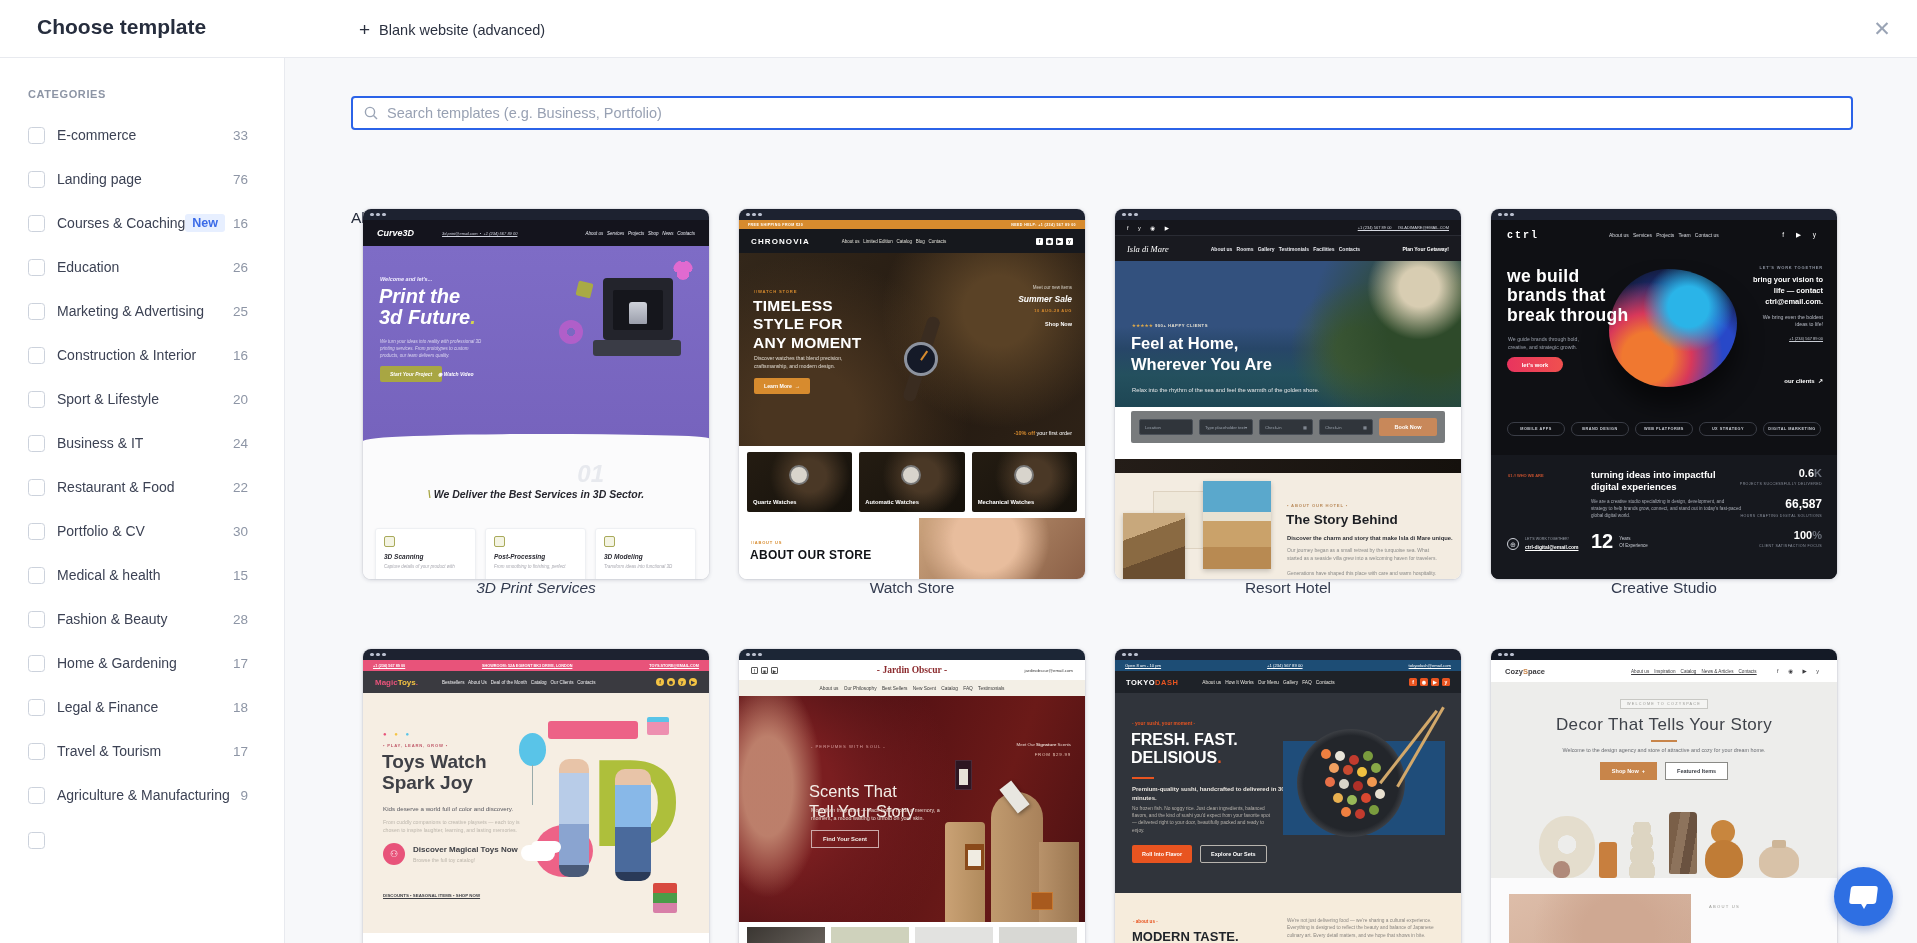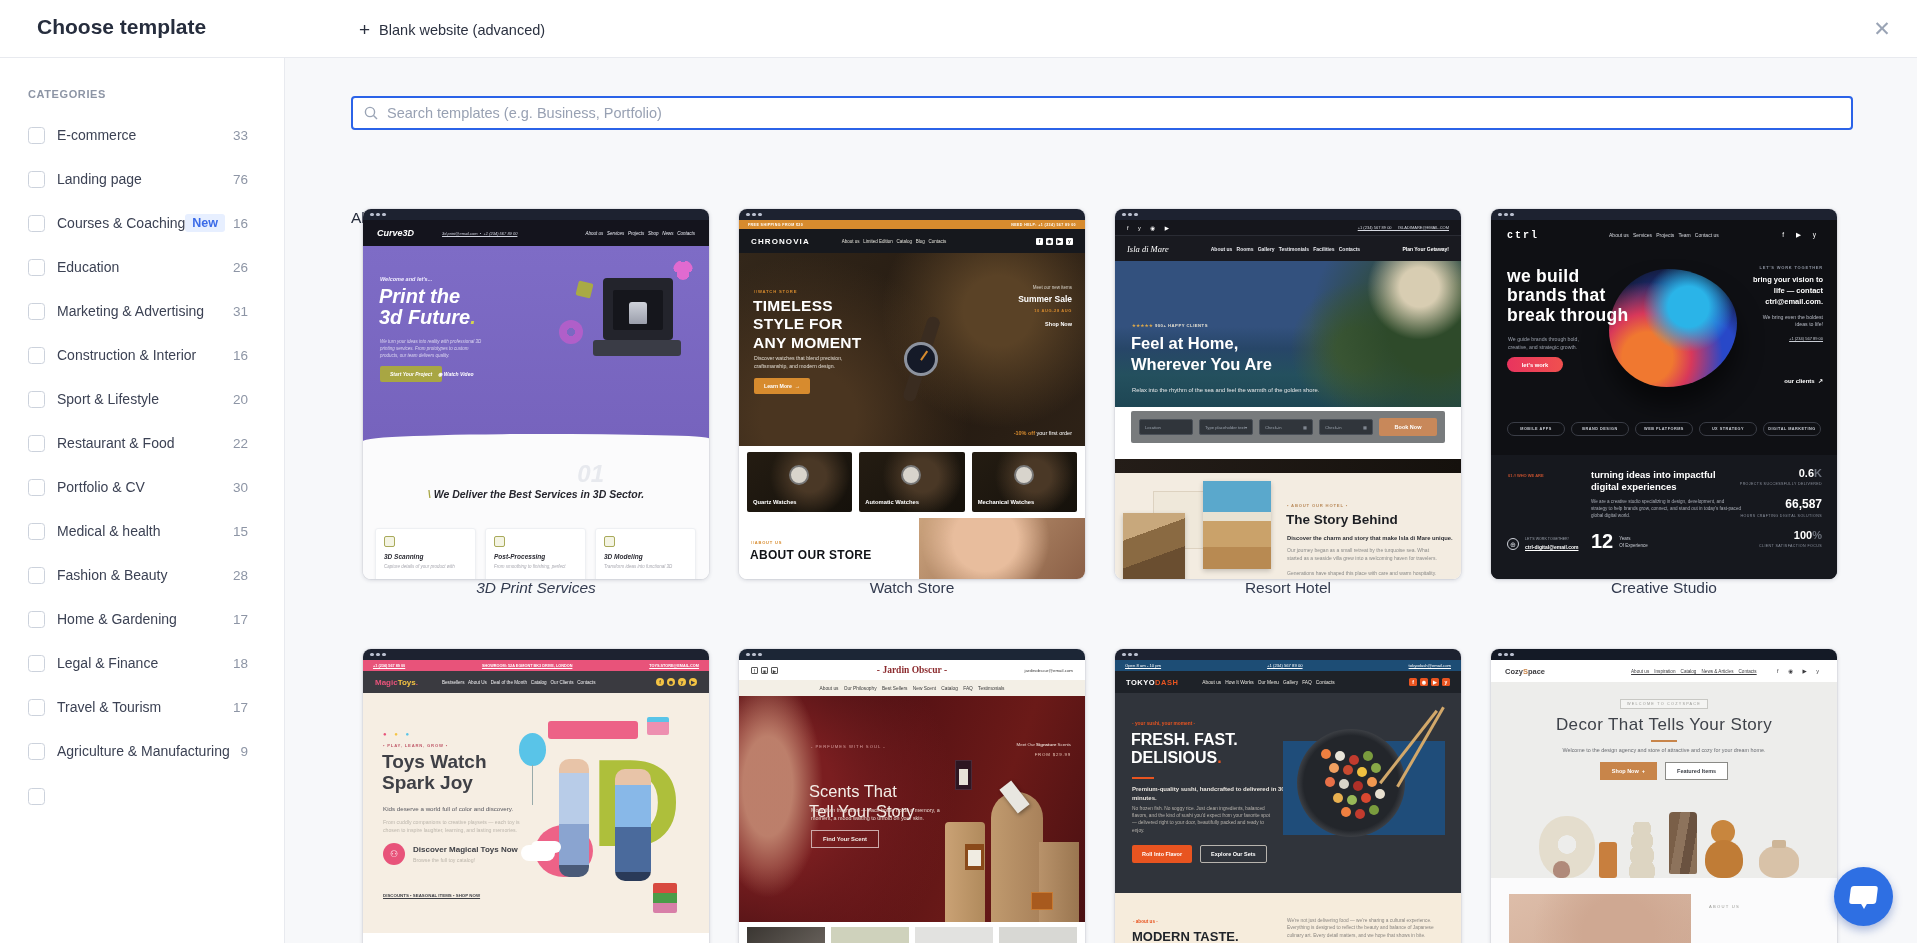--- a/index.html
+++ b/index.html
@@ -95,21 +95,21 @@
   #t2 .sq { width:7px; height:7px; background:#fff; border-radius:1px; color:#16181d; font-size:5px;
     font-weight:700; text-align:center; line-height:7px; }
   #t2 .hero { position:absolute; left:0; top:44px; right:0; height:193px;
     background:radial-gradient(circle at 75% 30%, #5a4226 0 12%, transparent 40%),
                radial-gradient(circle at 20% 85%, #4a3520 0 15%, transparent 50%),
                linear-gradient(120deg,#33271a,#241a11 60%,#2e2217); }
   #t2 .eyebrow { position:absolute; left:15px; top:36px; color:#d78b2e; font-size:4.2px; font-weight:700; letter-spacing:.8px; }
   #t2 .h1 { position:absolute; left:14px; top:44px; color:#fff; font-size:15.5px; font-weight:700; line-height:1.18; letter-spacing:.3px; }
   #t2 .sale { position:absolute; right:13px; top:32px; text-align:right; }
   #t2 .sale-eb { color:#d9d4ca; font-size:4.5px; }
-  #t2 .sale-t { color:#fff; font-size:8.5px; font-weight:700; margin-top:4px; }
+  #t2 .sale-t { color:#fff; font-size:8.5px; font-weight:700; margin-top:4px;font-style:italic; }
   #t2 .sale-d { color:#d78b2e; font-size:4px; font-weight:700; letter-spacing:.6px; margin-top:4px; }
   #t2 .sale-c { color:#fff; font-size:5.5px; font-weight:700; margin-top:8px; }
   #t2 .watch { position:absolute; left:154px; top:78px; width:56px; height:56px; }
   #t2 .strap { position:absolute; left:22px; top:-16px; width:13px; height:88px; background:#3a2c20; border-radius:6px; transform:rotate(18deg); }
   #t2 .face { position:absolute; left:11px; top:11px; width:34px; height:34px; border-radius:50%;
     background:#151a28; border:3px solid #8d939f; }
   #t2 .hand1 { position:absolute; left:27px; top:18px; width:1.5px; height:11px; background:#d78b2e; transform:rotate(35deg); transform-origin:bottom; }
   #t2 .body { position:absolute; left:15px; top:102px; width:100px; color:#e2dcd2; font-size:5.2px; line-height:1.5; }
   #t2 .cta { position:absolute; left:15px; top:125px; background:#d78b2e; color:#fff; font-size:5.2px;
     font-weight:700; padding:5px 10px; border-radius:2px; }
@@ -399,31 +399,36 @@
       <span class="cat-count">16</span>
     </div>
     <div class="cat-item">
       <span class="cb"></span>
       <span class="cat-name">Education</span>
       <span class="cat-count">26</span>
     </div>
     <div class="cat-item">
       <span class="cb"></span>
       <span class="cat-name">Marketing &amp; Advertising</span>
-      <span class="cat-count">31</span>
+      <span class="cat-count">25</span>
     </div>
     <div class="cat-item">
       <span class="cb"></span>
       <span class="cat-name">Construction &amp; Interior</span>
       <span class="cat-count">16</span>
     </div>
     <div class="cat-item">
       <span class="cb"></span>
       <span class="cat-name">Sport &amp; Lifestyle</span>
       <span class="cat-count">20</span>
+    </div>
+    <div class="cat-item">
+      <span class="cb"></span>
+      <span class="cat-name">Business &amp; IT</span>
+      <span class="cat-count">24</span>
     </div>
     <div class="cat-item">
       <span class="cb"></span>
       <span class="cat-name">Restaurant &amp; Food</span>
       <span class="cat-count">22</span>
     </div>
     <div class="cat-item">
       <span class="cb"></span>
       <span class="cat-name">Portfolio &amp; CV</span>
       <span class="cat-count">30</span>

